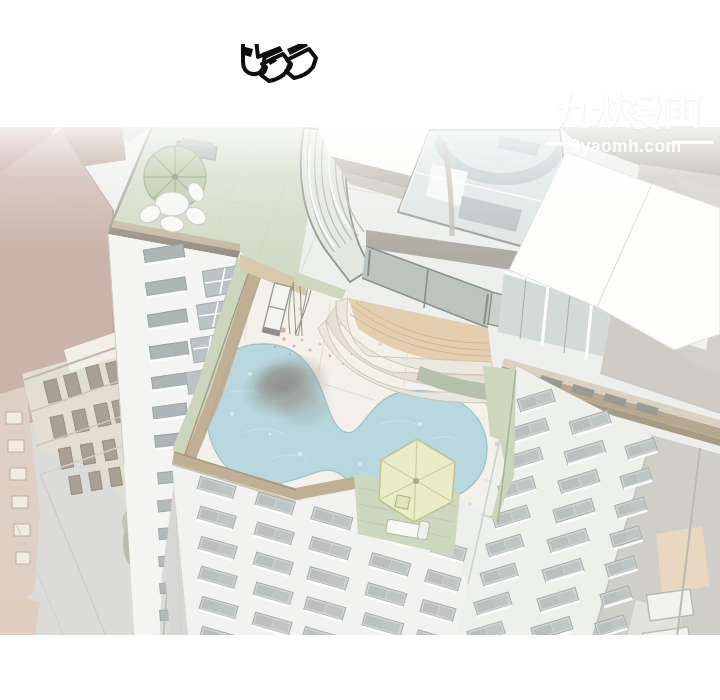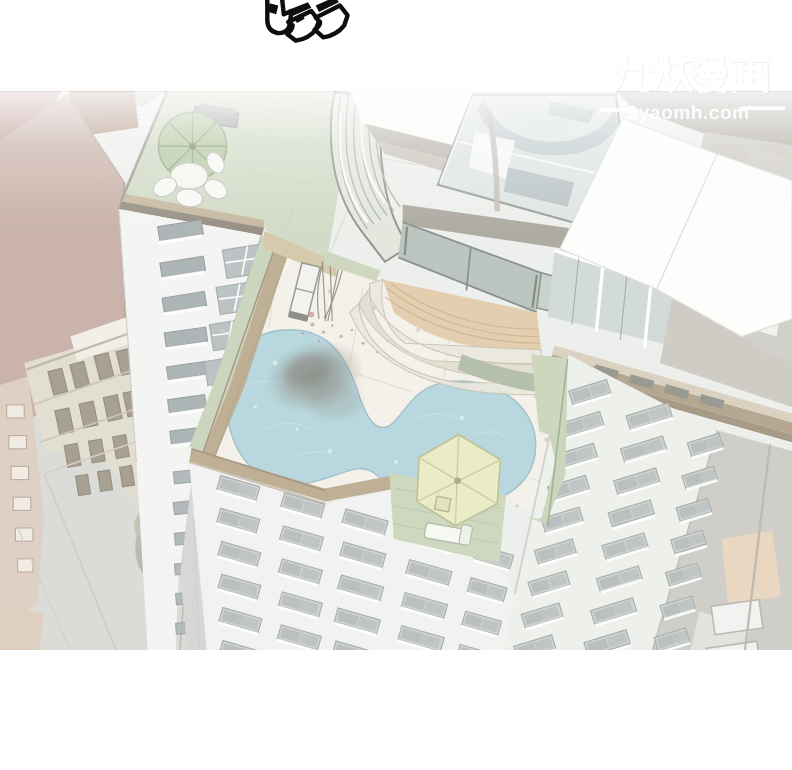--- a/index.html
+++ b/index.html
@@ -1,17 +1,17 @@
 <!DOCTYPE html>
 <html><head>
 <meta charset="utf-8">
 <style>
   html,body{margin:0;padding:0;background:#ffffff;}
-  #stage{position:relative;width:720px;height:591px;overflow:hidden;background:#fdba74;
-         font-family:"Liberation Sans",sans-serif;}
+  #stage{position:relative;width:720px;height:591px;overflow:hidden;background:#0369a1;
+         font-family:"Liberation Sans",sans-serif;margin-top:44px;}
   svg{display:block}
 </style>
 </head>
 <body>
 <div id="stage">
 <svg width="720" height="700" viewBox="0 0 720 700" xmlns="http://www.w3.org/2000/svg">
 <defs>
   <linearGradient id="topfade" x1="0" y1="0" x2="0" y2="1">
     <stop offset="0" stop-color="#ffffff" stop-opacity="0.82"></stop>
     <stop offset="0.4" stop-color="#ffffff" stop-opacity="0.3"></stop>

